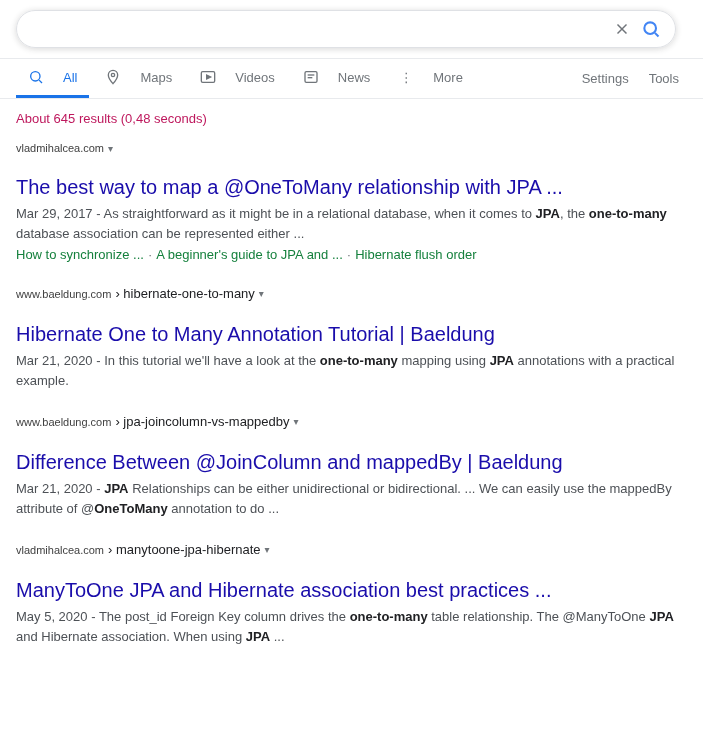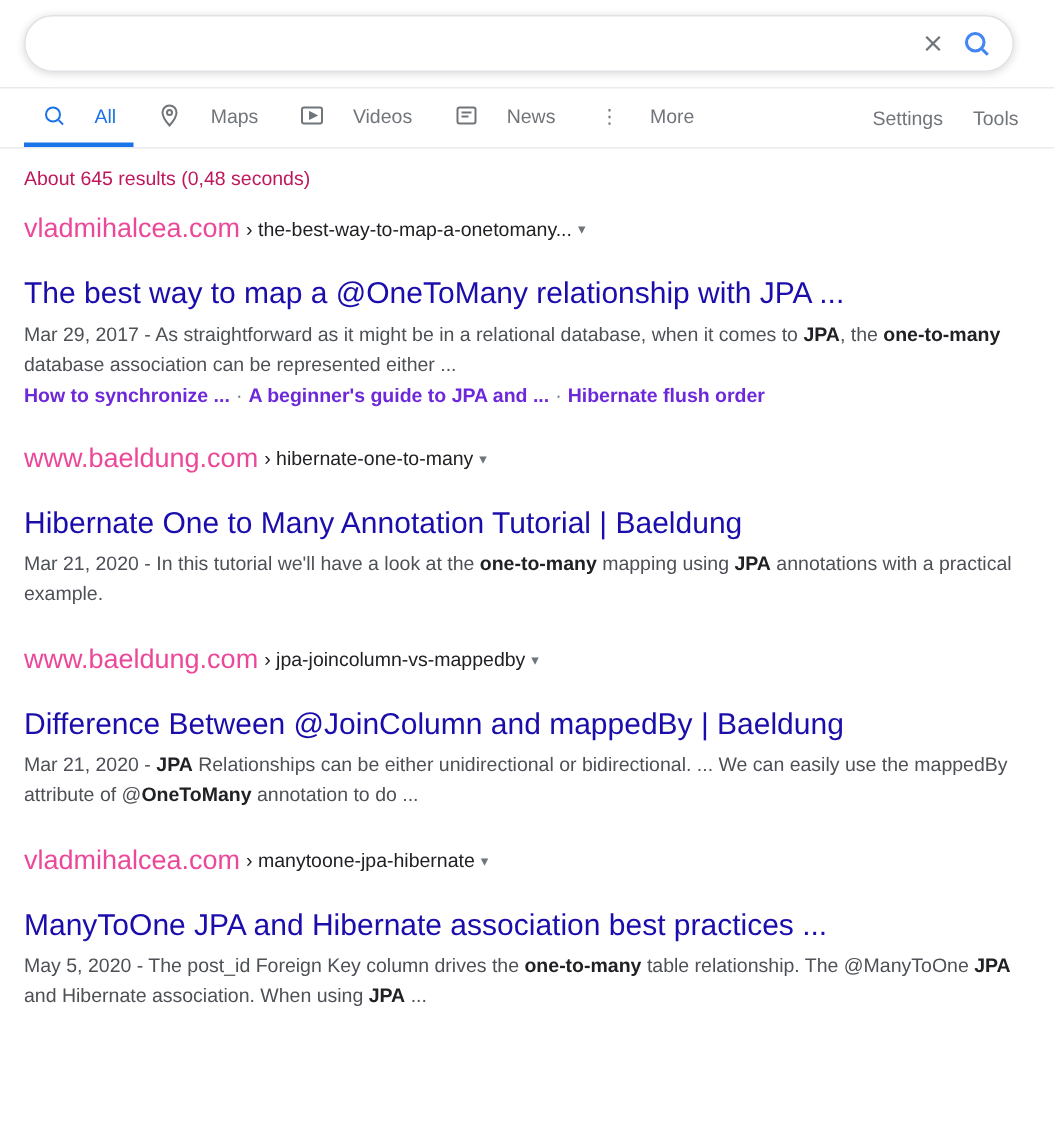--- a/index.html
+++ b/index.html
@@ -104,22 +104,22 @@
     .result-item {
       margin-bottom: 24px;
     }
     .result-url-row {
       display: flex;
       align-items: center;
       gap: 4px;
       margin-bottom: 2px;
     }
     .result-url {
-      font-size: 18px;
-      color: #ec4899;
+      font-size: 11px;
+      color: #404040;
     }
     .result-url-path {
       color: #202124;
       font-size: 13px;
     }
     .dropdown-arrow {
       color: #70757a;
       font-size: 10px;
       cursor: pointer;
     }
@@ -141,23 +141,22 @@
       font-weight: bold;
     }
     .result-links {
       display: flex;
       gap: 4px;
       flex-wrap: wrap;
       margin-top: 4px;
       font-size: 13px;
     }
     .result-link {
-      color: #6d28d9;
-      cursor: pointer;
-      font-weight: bold;
+      color: #15803d;
+      cursor: pointer;
     }
     .result-link-sep {
       color: #70757a;
     }
   </style>
 </head>
 <body>
 
 <div class="search-bar-wrapper">
   <div class="search-bar">
@@ -225,21 +224,20 @@
   <span class="nav-settings">Settings</span>
   <span class="nav-tools">Tools</span>
 </nav>
 
 <div class="results-area">
   <div class="results-stats">About 645 results (0,48 seconds)</div>
 
   <div class="result-item">
     <div class="result-url-row">
       <span class="result-url">vladmihalcea.com</span>
-      <span class="result-url-path">› the-best-way-to-map-a-onetomany...</span>
       <span class="dropdown-arrow">▾</span>
     </div>
     <div class="result-title">The best way to map a @OneToMany relationship with JPA ...</div>
     <div class="result-snippet">
       <span>Mar 29, 2017</span>
       <span> - </span>
       <span>As straightforward as it might be in a relational database, when it comes to </span><b>JPA</b><span>, the </span><b>one-to-many</b><span> database association can be represented either ...</span>
     </div>
     <div class="result-links">
       <a class="result-link">How to synchronize ...</a>

